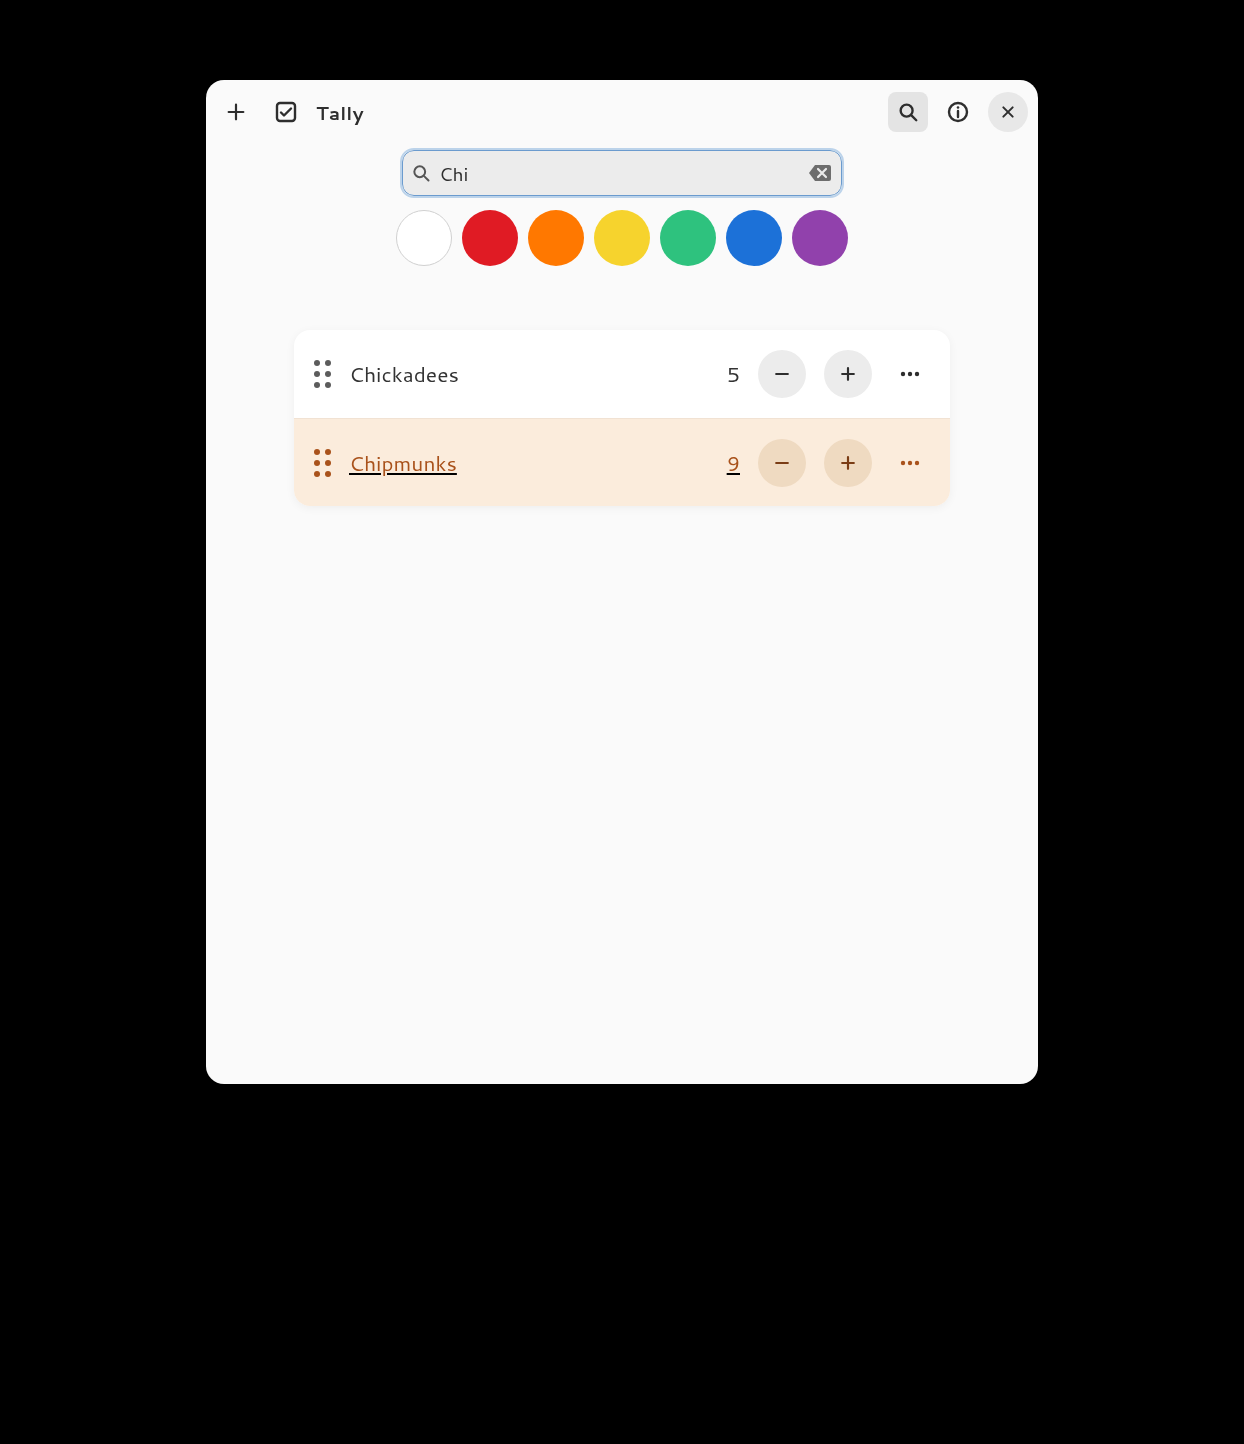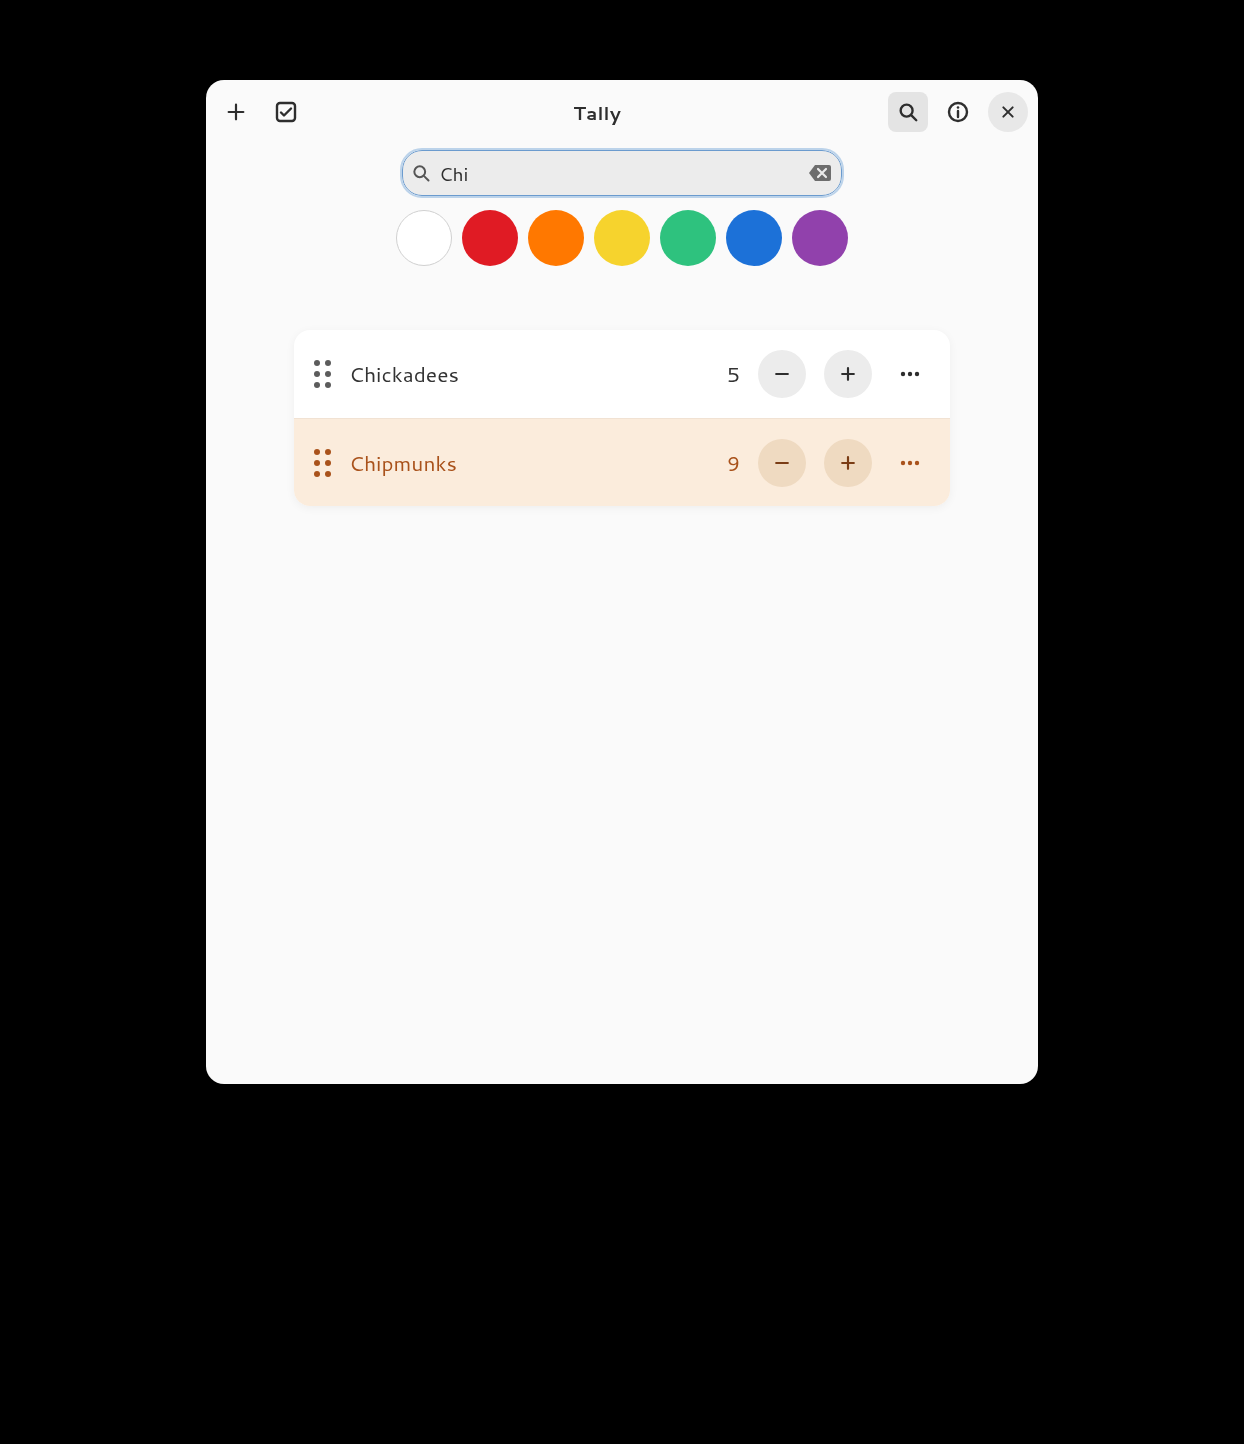--- a/index.html
+++ b/index.html
@@ -27,21 +27,21 @@
   .titlebar{
     height:64px;
     display:flex;
     align-items:center;
     padding:0 10px;
     gap:10px;
   }
   .tb-left,.tb-right{display:flex;align-items:center;gap:10px;}
   .tb-title{
     flex:1;
-    text-align:center;
+    text-align:left;
     font-size:19px;
     font-weight:700;
     color:#2e2e2e;
   }
   .iconbtn{
     width:40px;height:40px;
     border:none;
     background:transparent;
     border-radius:8px;
     display:flex;align-items:center;justify-content:center;
@@ -52,21 +52,21 @@
   .iconbtn.circle{border-radius:50%;background:#e8e8e8;}
   .searchbar-wrap{
     display:flex;justify-content:center;
     padding:6px 0 10px 0;
   }
   .searchbox{
     width:440px;height:46px;
     border:1.5px solid #6b9bce;
     outline:2px solid #bcd3ea;
     background:#ececec;
-    border-radius:20px;
+    border-radius:12px;
     display:flex;align-items:center;
     padding:0 8px;
     box-sizing:border-box;
     gap:6px;
   }
   .searchbox input{
     flex:1;border:none;background:transparent;
     font-size:19px;color:#2e2e2e;outline:none;
     font-family:inherit;
   }
@@ -91,21 +91,21 @@
     box-shadow:0 2px 10px rgba(0,0,0,.05);
     overflow:hidden;
   }
   .row{
     display:flex;align-items:center;
     height:88px;
     padding:0 20px;
     gap:18px;
     box-sizing:border-box;
   }
-  .row + .row{border-top:1px solid rgba(0,0,0,0.04);}
+  .row + .row{border-top:1px solid rgba(0,0,0,0.04);text-decoration:underline;}
   .row .name{flex:1;font-size:21px;color:#333;}
   .row .count{font-size:21px;min-width:24px;text-align:right;color:#333;}
   .row.orange{background:#fbecdc;}
   .row.orange .name,.row.orange .count{color:#a9521b;}
   .circlebtn{
     width:48px;height:48px;border-radius:50%;
     border:none;background:#ececec;cursor:pointer;
     display:flex;align-items:center;justify-content:center;
   }
   .row.orange .circlebtn{background:#efdac1;}

